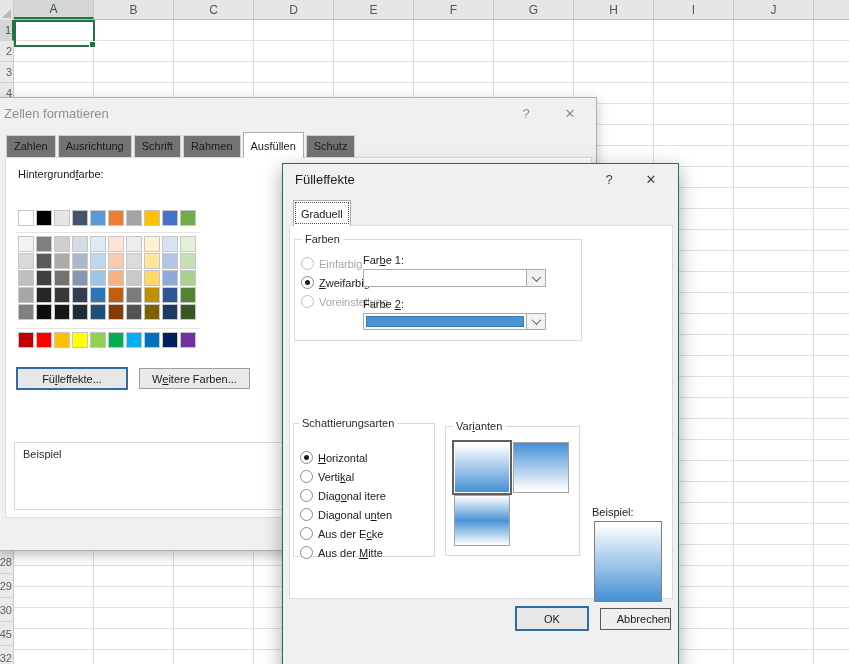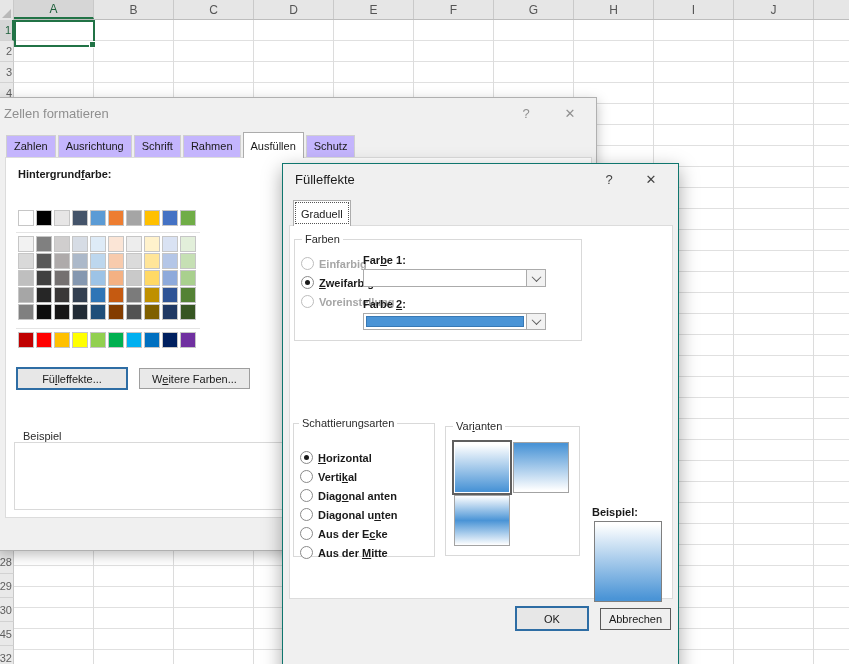--- a/index.html
+++ b/index.html
@@ -45,29 +45,29 @@
   }
   .a1-select .handle{position:absolute;right:-3px;bottom:-3px;width:5px;height:5px;background:#217346;border:1px solid #fff;}
   
   .dlg{position:absolute;background:#f0f0f0;box-sizing:border-box;}
   .dlg-title{position:absolute;left:0;top:0;right:0;height:30px;}
   .dlg-title .t{position:absolute;left:10px;top:8px;font-size:13px;}
   .winbtn{position:absolute;top:6px;width:22px;height:18px;display:flex;align-items:center;justify-content:center;font-size:13px;cursor:default;}
   .page{position:absolute;background:#fff;border:1px solid #dcdcdc;box-sizing:border-box;}
   .tabs{position:absolute;display:flex;align-items:flex-end;z-index:3;}
   .tab{
-    border:1px solid #d0d0d0;border-bottom:none;background:#c4b5fd;color:#1a1a1a;
+    border:1px solid #d0d0d0;border-bottom:none;background:#737373;color:#1a1a1a;
     padding:4px 7px 5px;font-size:11px;margin-right:2px;position:relative;white-space:nowrap;
   }
   .tab.active{background:#fff;border-color:#acacac;padding-top:7px;padding-bottom:6px;margin-bottom:-1px;z-index:4;}
   .tab.focusbox{outline:1px dotted #555;outline-offset:-3px;}
   .grouplab{position:absolute;font-size:11px;color:#2b2b2b;background:#fff;padding:0 3px;z-index:2;white-space:nowrap;}
   .groupbox{position:absolute;border:1px solid #d9d9d9;box-sizing:border-box;}
   .mn{text-decoration:underline;}
-  .lbl{font-size:11px;color:#1a1a1a;white-space:nowrap;font-weight:bold;}
+  .lbl{font-size:11px;color:#1a1a1a;white-space:nowrap;}
   .lbl.dim{color:#a6a6a6;}
   .radio{width:13px;height:13px;border:1px solid #8a8a8a;border-radius:50%;background:#fff;box-sizing:border-box;position:relative;flex:none;}
   .radio.checked::after{content:'';position:absolute;left:3px;top:3px;width:5px;height:5px;border-radius:50%;background:#1a1a1a;}
   .radio.dis{border-color:#bdbdbd;}
   .radio-row{display:flex;align-items:center;gap:5px;}
   .btn{
     position:absolute;display:flex;align-items:center;justify-content:center;
     background:#e9e9e9;border:1px solid #9e9e9e;font-size:11px;color:#1a1a1a;box-sizing:border-box;white-space:nowrap;
   }
   .btn.focus-blue{border:2px solid #2e6da4;background:#e7e7e7;}
@@ -99,21 +99,21 @@
   .combo-btn{width:18px;flex:none;background:#f2f2f2;border-left:1px solid #ababab;display:flex;align-items:center;justify-content:center;}
   .chev{width:6px;height:6px;border-right:1.6px solid #5e5e5e;border-bottom:1.6px solid #5e5e5e;transform:rotate(45deg) translate(-1px,-1px);}
   .variant{position:absolute;width:56px;height:51px;border:1px solid #a3a3a3;box-sizing:border-box;}
   .variant.sel{border:1px solid #fff;outline:2px solid #5f5f5f;}
   .grad-down{background:linear-gradient(to bottom,#ffffff 3%,var(--blue) 97%);}
   .grad-up{background:linear-gradient(to top,#ffffff 3%,var(--blue) 97%);}
   .grad-center{background:linear-gradient(to bottom,#ffffff 0%,var(--blue) 50%,#ffffff 100%);}
   .preview{position:absolute;left:310px;top:356px;width:68px;height:81px;border:1px solid #7f7f7f;box-sizing:border-box;}
   .shading-list{position:absolute;left:16px;top:272px;display:flex;flex-direction:column;gap:6px;margin-top:14px;}
   .ok-btn{left:232px;top:442px;width:74px;height:25px;}
-  .cancel-btn{left:317px;top:444px;width:71px;height:22px;}
+  .cancel-btn{left:317px;top:444px;width:71px;height:22px;justify-content:flex-end;}
 </style>
 </head>
 <body>
 
 <div class="screen">
 
   <div class="sheet">
     <div class="grid-area"></div>
     <div class="col-headers">
       <div class="corner"></div>
@@ -253,21 +253,21 @@
         </div>
       <div class="pal-sep" style="left:10px;top:74px"></div>
       <div class="pal-sep" style="left:10px;top:170px"></div>
       <div class="btn" style="left:133px;top:210px;width:111px;height:21px">
           <span><span>W</span><span class="mn">e</span><span>itere Farben...</span></span>
         </div>
       <div class="btn focus-blue" style="left:10px;top:209px;width:112px;height:23px">
           <span><span>Fü</span><span class="mn">l</span><span>leffekte...</span></span>
         </div>
       <div class="groupbox" style="left:8px;top:284px;width:570px;height:68px"></div>
-      <span class="grouplab" style="left:14px;top:272px">Beispiel</span>
+      <span class="grouplab" style="left:14px;top:290px">Beispiel</span>
     </div>
   </div>
 
   <div class="dlg dlg-fx">
     <div class="dlg-title">
       <span class="t">Fülleffekte</span>
       <span class="winbtn" style="left:315px">?</span>
       <span class="winbtn" style="left:357px">✕</span>
     </div>
     <div class="tabs" style="left:10px;top:38px;height:23px;">
@@ -312,21 +312,21 @@
           <div class="radio-row">
             <div class="radio checked" style="height: 13px; width: 13px;"></div>
             <span class="lbl"><span></span><span class="mn">H</span><span>orizontal</span></span>
           </div>
           <div class="radio-row">
             <div class="radio" style="height: 13px; width: 13px;"></div>
             <span class="lbl"><span>Verti</span><span class="mn">k</span><span>al</span></span>
           </div>
           <div class="radio-row">
             <div class="radio" style="height: 13px; width: 13px;"></div>
-            <span class="lbl"><span>Diag</span><span class="mn">o</span><span>nal anten</span></span>
+            <span class="lbl"><span>Diag</span><span class="mn">o</span><span>nal itere</span></span>
           </div>
           <div class="radio-row">
             <div class="radio" style="height: 13px; width: 13px;"></div>
             <span class="lbl"><span>Diagonal u</span><span class="mn">n</span><span>ten</span></span>
           </div>
           <div class="radio-row">
             <div class="radio" style="height: 13px; width: 13px;"></div>
             <span class="lbl"><span>Aus der E</span><span class="mn">c</span><span>ke</span></span>
           </div>
           <div class="radio-row">

